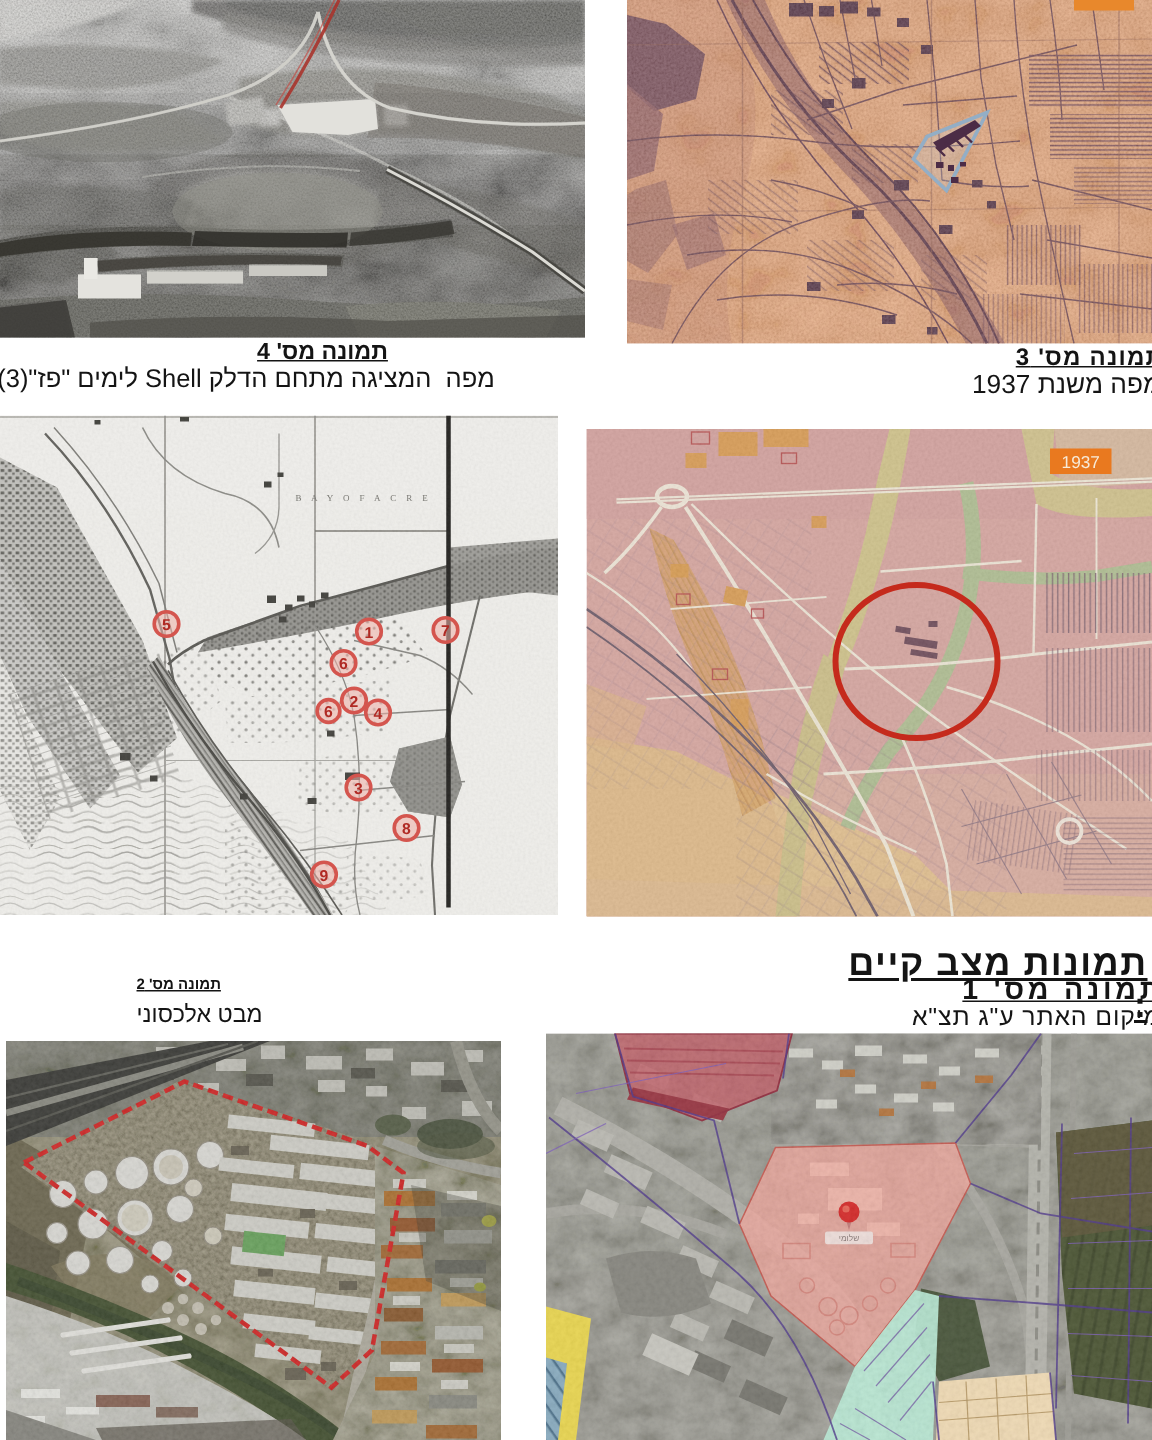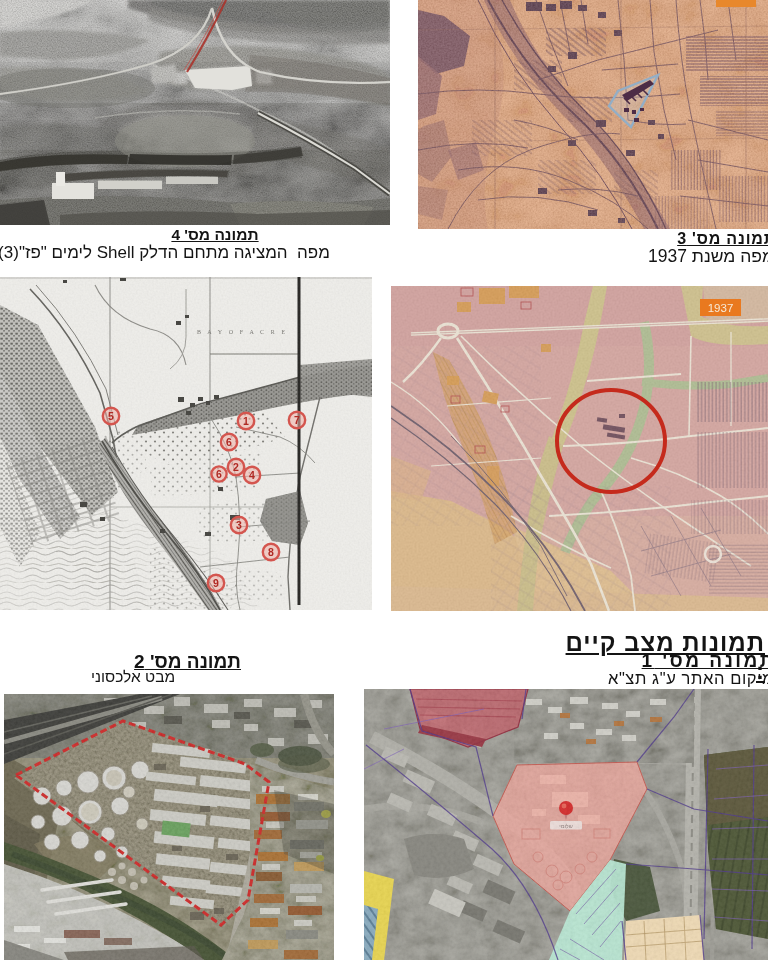--- a/index.html
+++ b/index.html
@@ -503,21 +503,21 @@
 
   <rect width="377" height="325" filter="url(#nC)" opacity="0.12"></rect>
 
   <ellipse cx="220" cy="155" rx="54" ry="51" fill="none" stroke="#c52a1c" stroke-width="4"></ellipse>
 
   <rect x="309" y="13" width="41" height="17" fill="#e9791f"></rect>
   <text x="329.5" y="26" font-family="Liberation Sans, sans-serif" font-size="11.5" fill="#f7ead8" text-anchor="middle">1937</text>
 </svg>
 </div>
 
-<div class="abs cap b u" style="left:91px;top:651px;width:150px;text-align:right;font-size:19px;">תמונה מס' 2</div>
+<div class="abs cap b u" style="left:91px;top:651px;width:150px;text-align:left;font-size:10px;">תמונה מס' 2</div>
 
 <div class="abs cap" style="left:91px;top:668px;width:150px;text-align:left;font-size:15.5px;">מבט אלכסוני</div>
 
 <div class="abs cap b u" style="left:562px;top:629px;width:203px;font-size:24px;letter-spacing:1px;" dir="rtl">תמונות מצב קיים :</div>
 
 <div class="abs cap b u" style="left:640px;top:650px;width:136px;text-align:right;font-size:19px;letter-spacing:2.5px;">תמונה מס' 1</div>
 
 <div class="abs cap" style="left:598px;top:669px;width:176px;text-align:right;font-size:16.5px;letter-spacing:0.6px;" dir="rtl">מיקום האתר ע"ג תצ"א</div>
 
 <div class="abs" style="left:4px;top:694px;width:330px;height:266px;">

